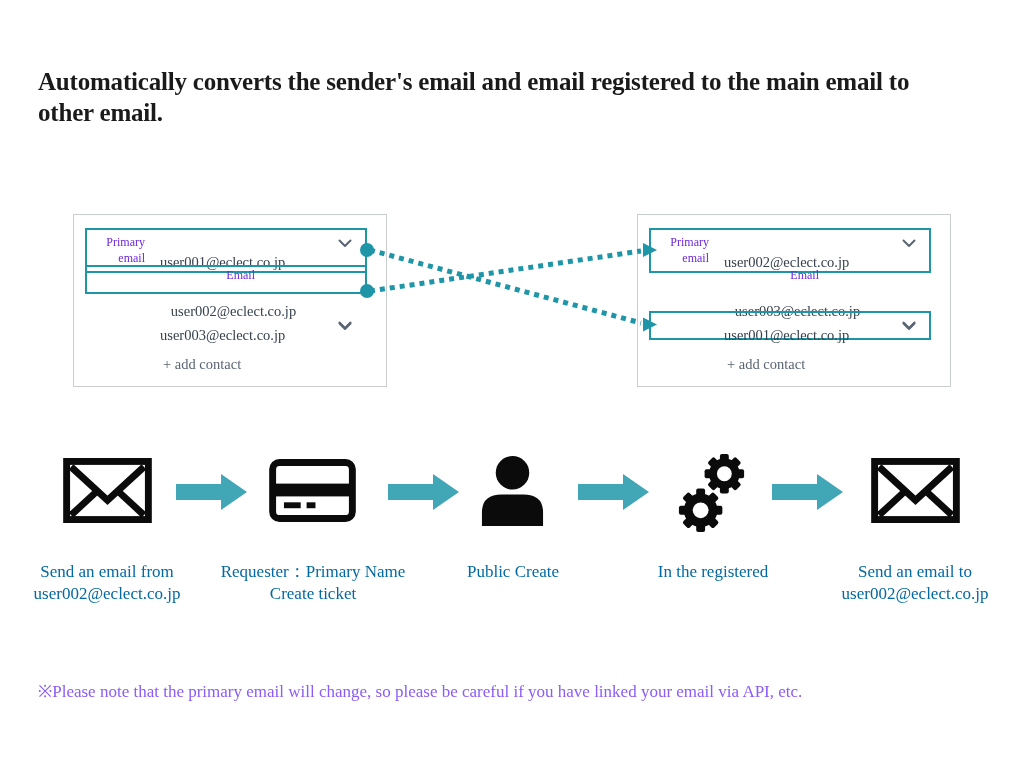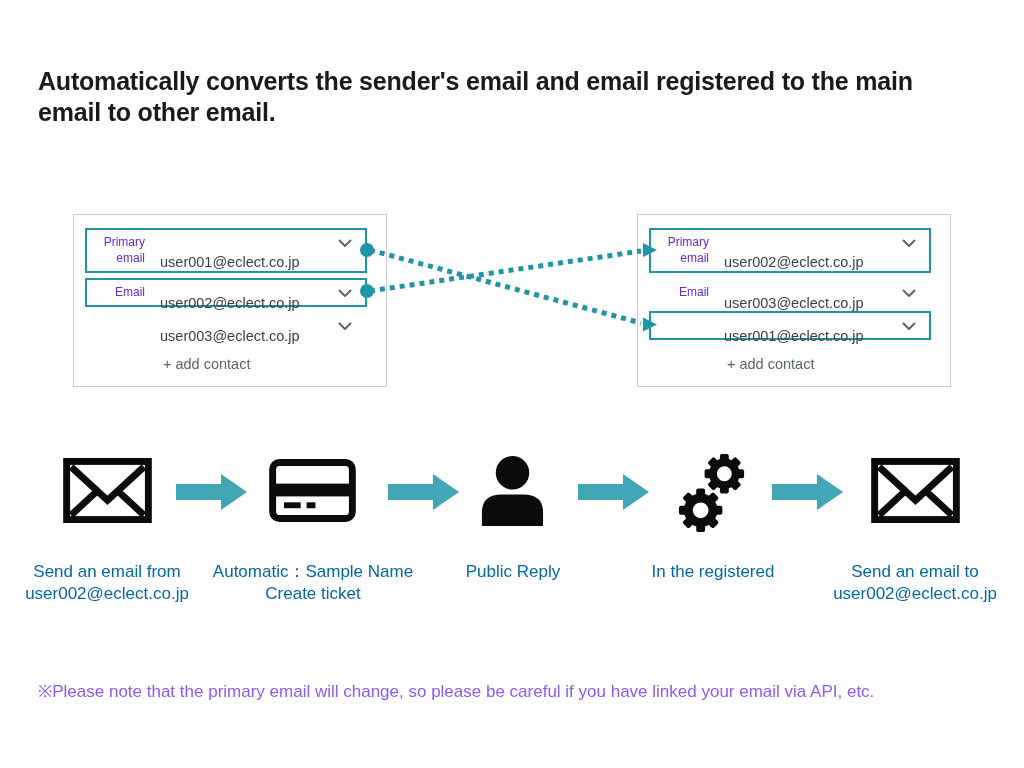--- a/index.html
+++ b/index.html
@@ -1,40 +1,40 @@
 <!DOCTYPE html>
 <html><head>
 <meta charset="utf-8">
 <style>
   * { margin:0; padding:0; box-sizing:border-box; }
   body { background:#fff; }
   .slide {
     position:relative; width:1024px; height:768px; background:#ffffff;
-    font-family:Liberation Sans, sans-serif; overflow:hidden; color:#1b1b1b;
+    font-family:Liberation Serif, serif; overflow:hidden; color:#1b1b1b;
   }
   .title {
     position:absolute; left:38px; top:66px; width:920px;
     font-size:25px; line-height:1.24; font-weight:600; letter-spacing:-0.2px; color:#1a1a1a;
   }
   .requester { position:absolute; left:38px; top:188px; font-size:17px; color:#1a1a1a; }
 
   .panel {
     position:absolute; top:214px; width:314px; height:173px;
     border:1px solid #c9cdd1; background:#fff;
   }
   .panel-left  { left:73px; }
   .panel-right { left:637px; }
 
   .mail-row {
     position:absolute; left:11px; width:282px; display:flex; align-items:center;
     border:2px solid transparent;
   }
   .mail-row.boxed { border-color:#1e96a8; }
   .row-1 { top:13px; height:45px; align-items:flex-start; padding-top:4px; }
-  .row-2 { top:63px; height:29px; }
+  .row-2 { top:50px; height:29px;flex-direction:column; }
   .row-3 { top:96px; height:29px; }
   .row-label {
     width:58px; min-width:58px; text-align:right; font-size:12px;
     color:#6d28d9; line-height:1.35; padding-left:2px;
   }
   .row-value { margin-left:15px; font-size:14.5px; color:#36414d; white-space:nowrap;margin-top:20px; }
   .chevron { margin-left:auto; margin-right:13px; flex:none; }
   .row-1 .chevron { margin-top:5px; }
   .row-2 .chevron, .row-3 .chevron { margin-top:1px; }
   .add-contact { position:absolute; left:89px; top:141px; font-size:14.5px; color:#5a6572; cursor:pointer; }
@@ -204,25 +204,25 @@
     <path d="M8 9 L45 43 L82 9" fill="none" stroke="#0b0b0b" stroke-width="7"></path>
     <path d="M8 58 L34 34" fill="none" stroke="#0b0b0b" stroke-width="7"></path>
     <path d="M82 58 L56 34" fill="none" stroke="#0b0b0b" stroke-width="7"></path>
   </svg>
 
   <div class="caption cap-1">
     <div>Send an email from</div>
     <div>user002@eclect.co.jp</div>
   </div>
   <div class="caption cap-2">
-    <div>Automatic：Sample Name</div>
+    <div>Requester：Primary Name</div>
     <div>Create ticket</div>
   </div>
   <div class="caption cap-3">
-    <div>Public Reply</div>
+    <div>Public Create</div>
   </div>
   <div class="caption cap-4">
     <div>In the registered</div>
   </div>
   <div class="caption cap-5">
     <div>Send an email to</div>
     <div>user002@eclect.co.jp</div>
   </div>
 
   <div class="footnote">※Please note that the primary email will change, so please be careful if you have linked your email via API, etc.</div>

